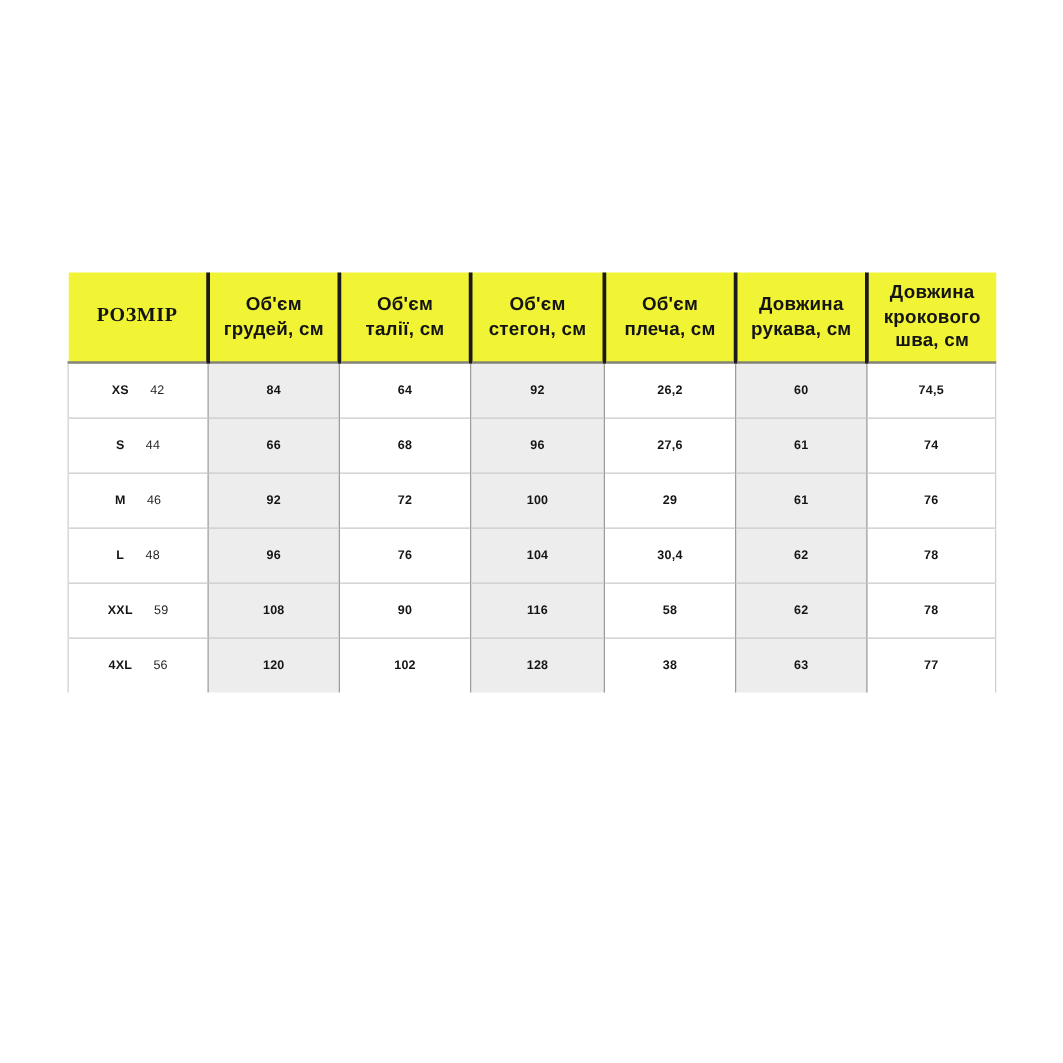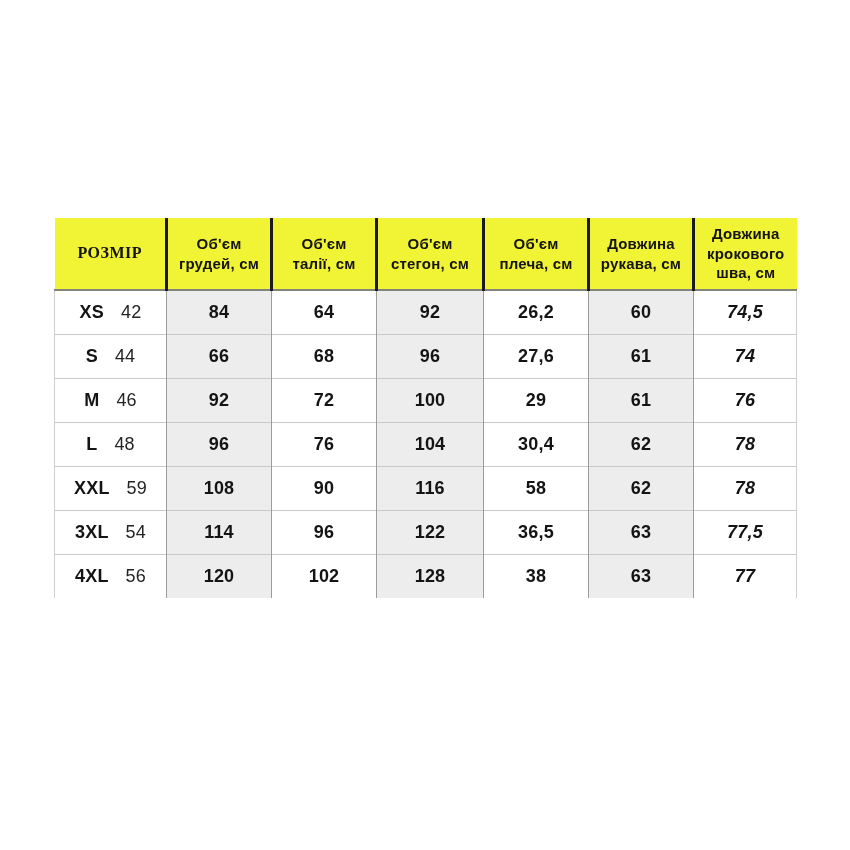--- a/index.html
+++ b/index.html
@@ -42,37 +42,36 @@
   th.size-header {
     font-size: 16px;
     letter-spacing: 0.5px;
     font-family: Liberation Serif, serif;
   }
   tbody td {
     height: 43px;
     text-align: center;
     vertical-align: middle;
     font-weight: 700;
-    font-size: 18px;
+    font-size: 10px;
     letter-spacing: 0.2px;
     background: #ffffff;
     padding: 0 4px;
   }
   tbody td:nth-child(even) {
     background: #ededed;
   }
   tbody td + td {
     border-left: 1px solid #9c9c9c;
   }
   tbody td:first-child {
     border-left: 1px solid #cfcfcf;
   }
   tbody td:last-child {
     border-right: 1px solid #cfcfcf;
-    font-style: italic;
   }
   tbody tr + tr td {
     border-top: 1px solid #c9c9c9;
   }
   td.size-cell .sz {
     font-weight: 700;
   }
   td.size-cell .eu {
     font-weight: 400;
     margin-left: 17px;
@@ -144,29 +143,20 @@
         <tr>
           <td class="size-cell"><span class="sz">XXL</span><span class="eu">59</span></td>
           <td>108</td>
           <td>90</td>
           <td>116</td>
           <td>58</td>
           <td>62</td>
           <td>78</td>
         </tr>
         <tr>
-          <td class="size-cell"><span class="sz">3XL</span><span class="eu">54</span></td>
-          <td>114</td>
-          <td>96</td>
-          <td>122</td>
-          <td>36,5</td>
-          <td>63</td>
-          <td>77,5</td>
-        </tr>
-        <tr>
           <td class="size-cell"><span class="sz">4XL</span><span class="eu">56</span></td>
           <td>120</td>
           <td>102</td>
           <td>128</td>
           <td>38</td>
           <td>63</td>
           <td>77</td>
         </tr>
       </tbody>
   </table>

